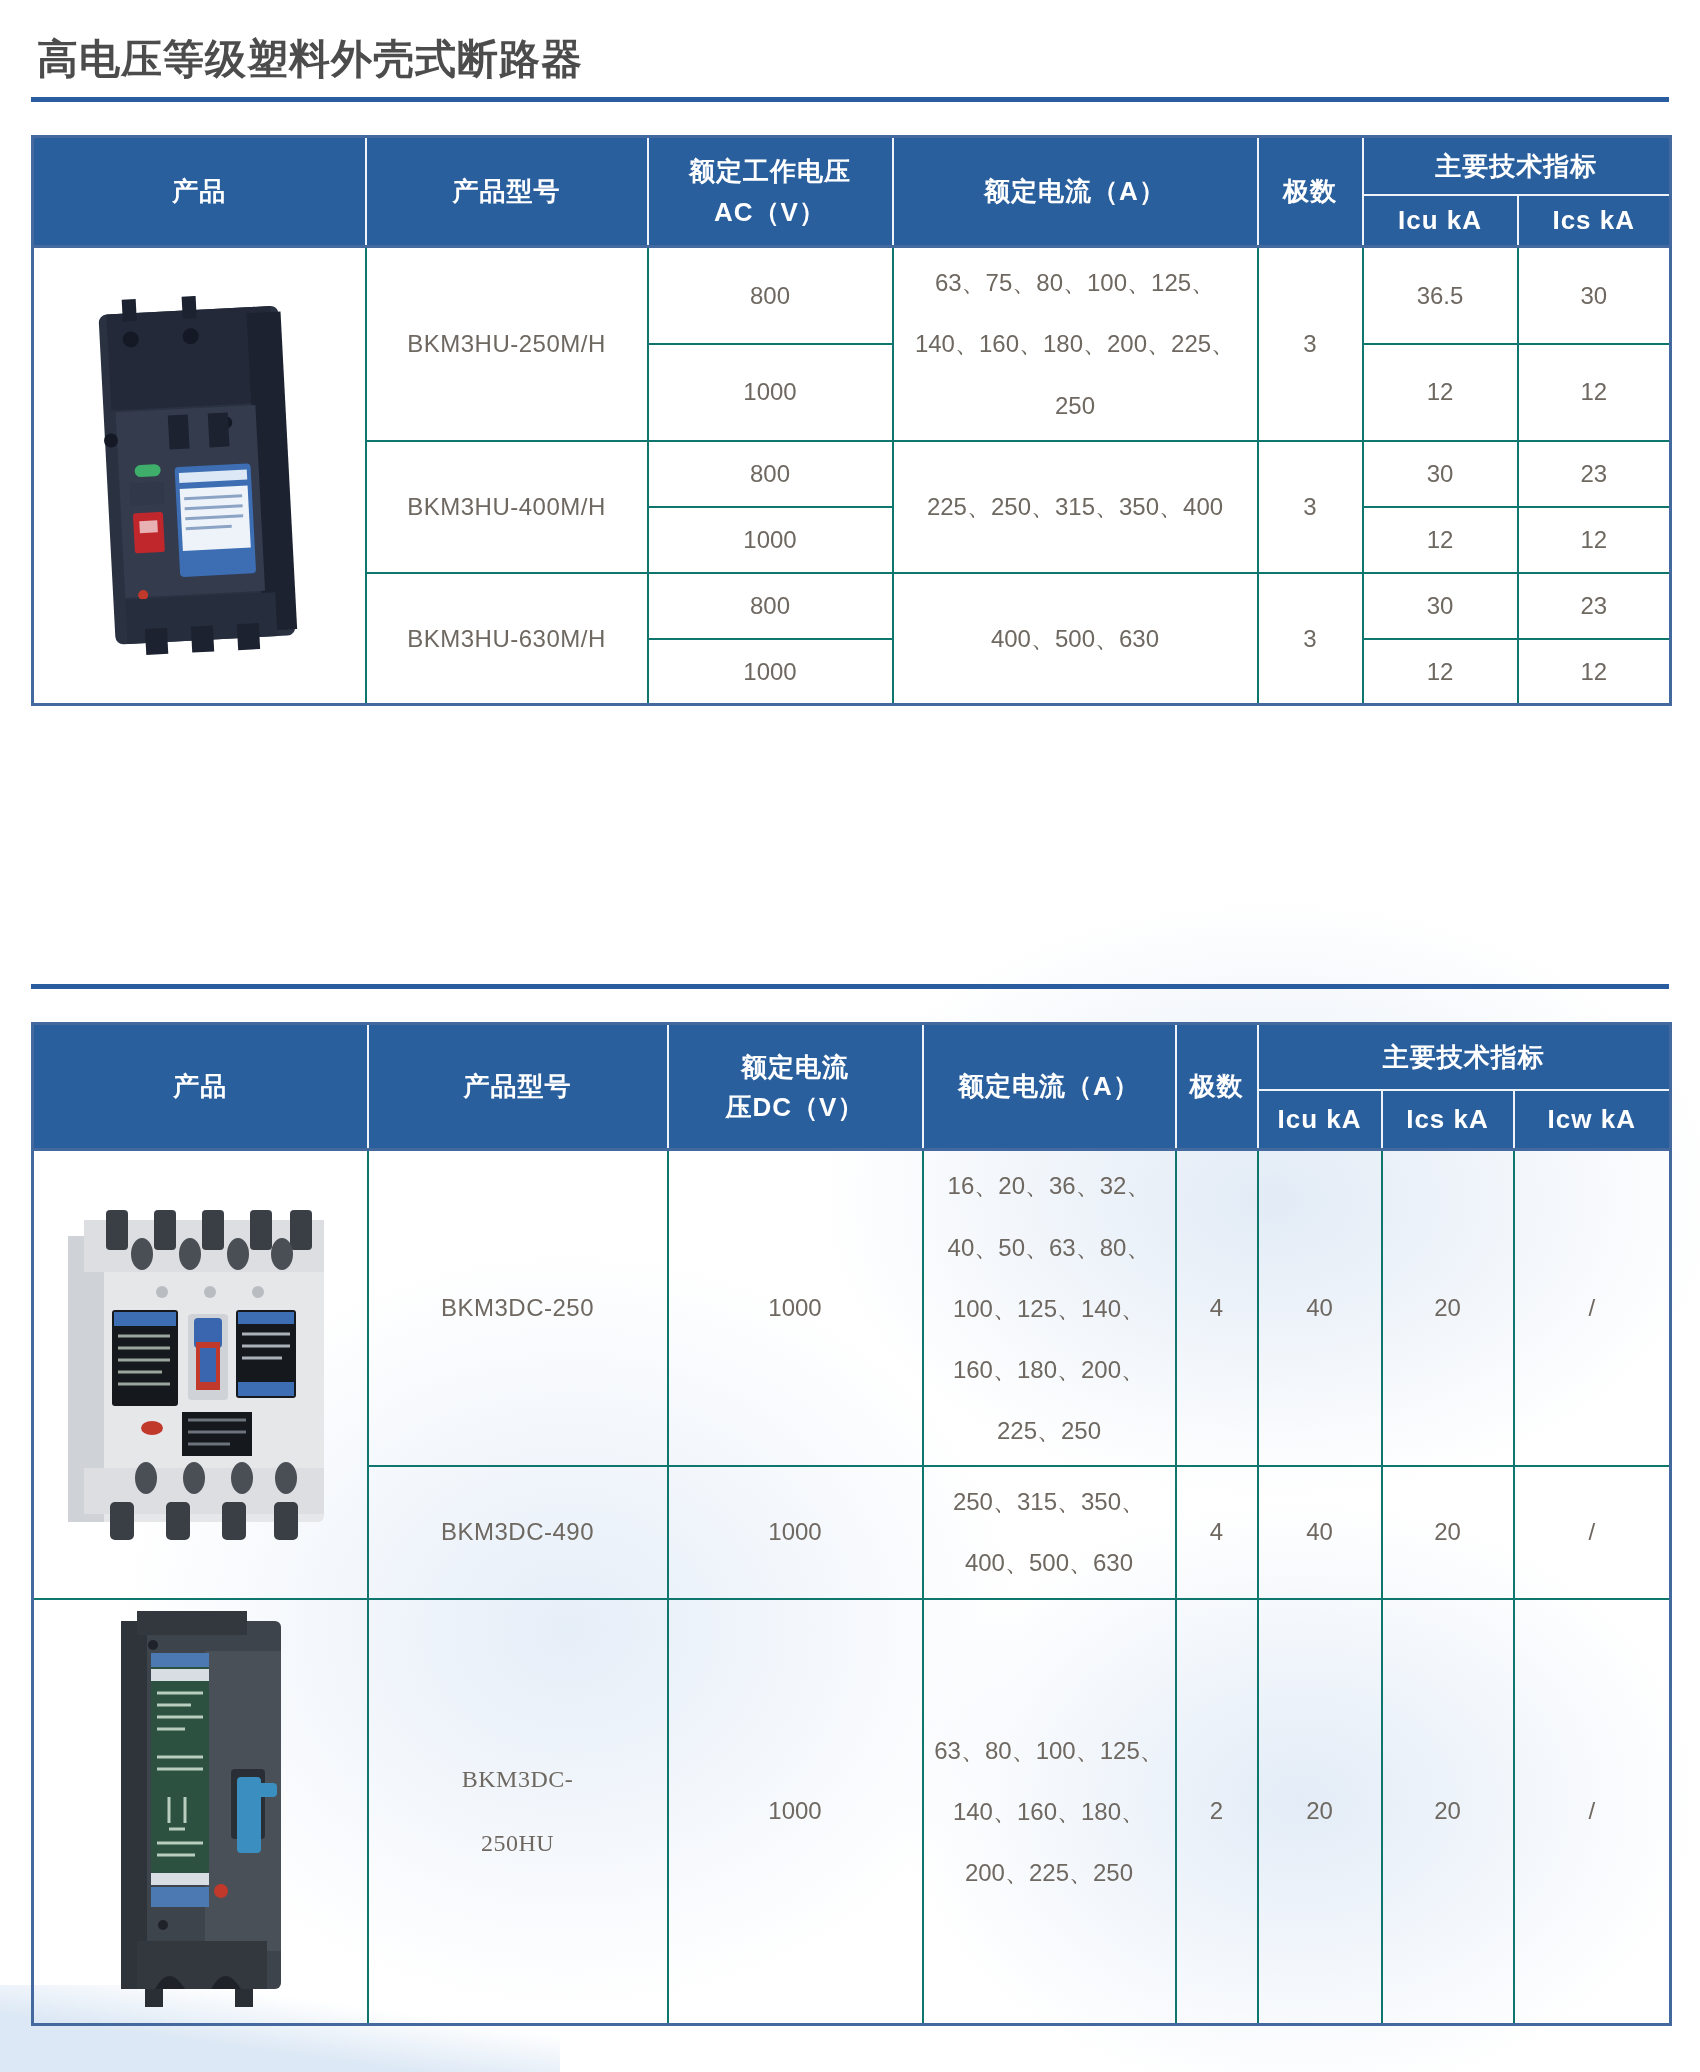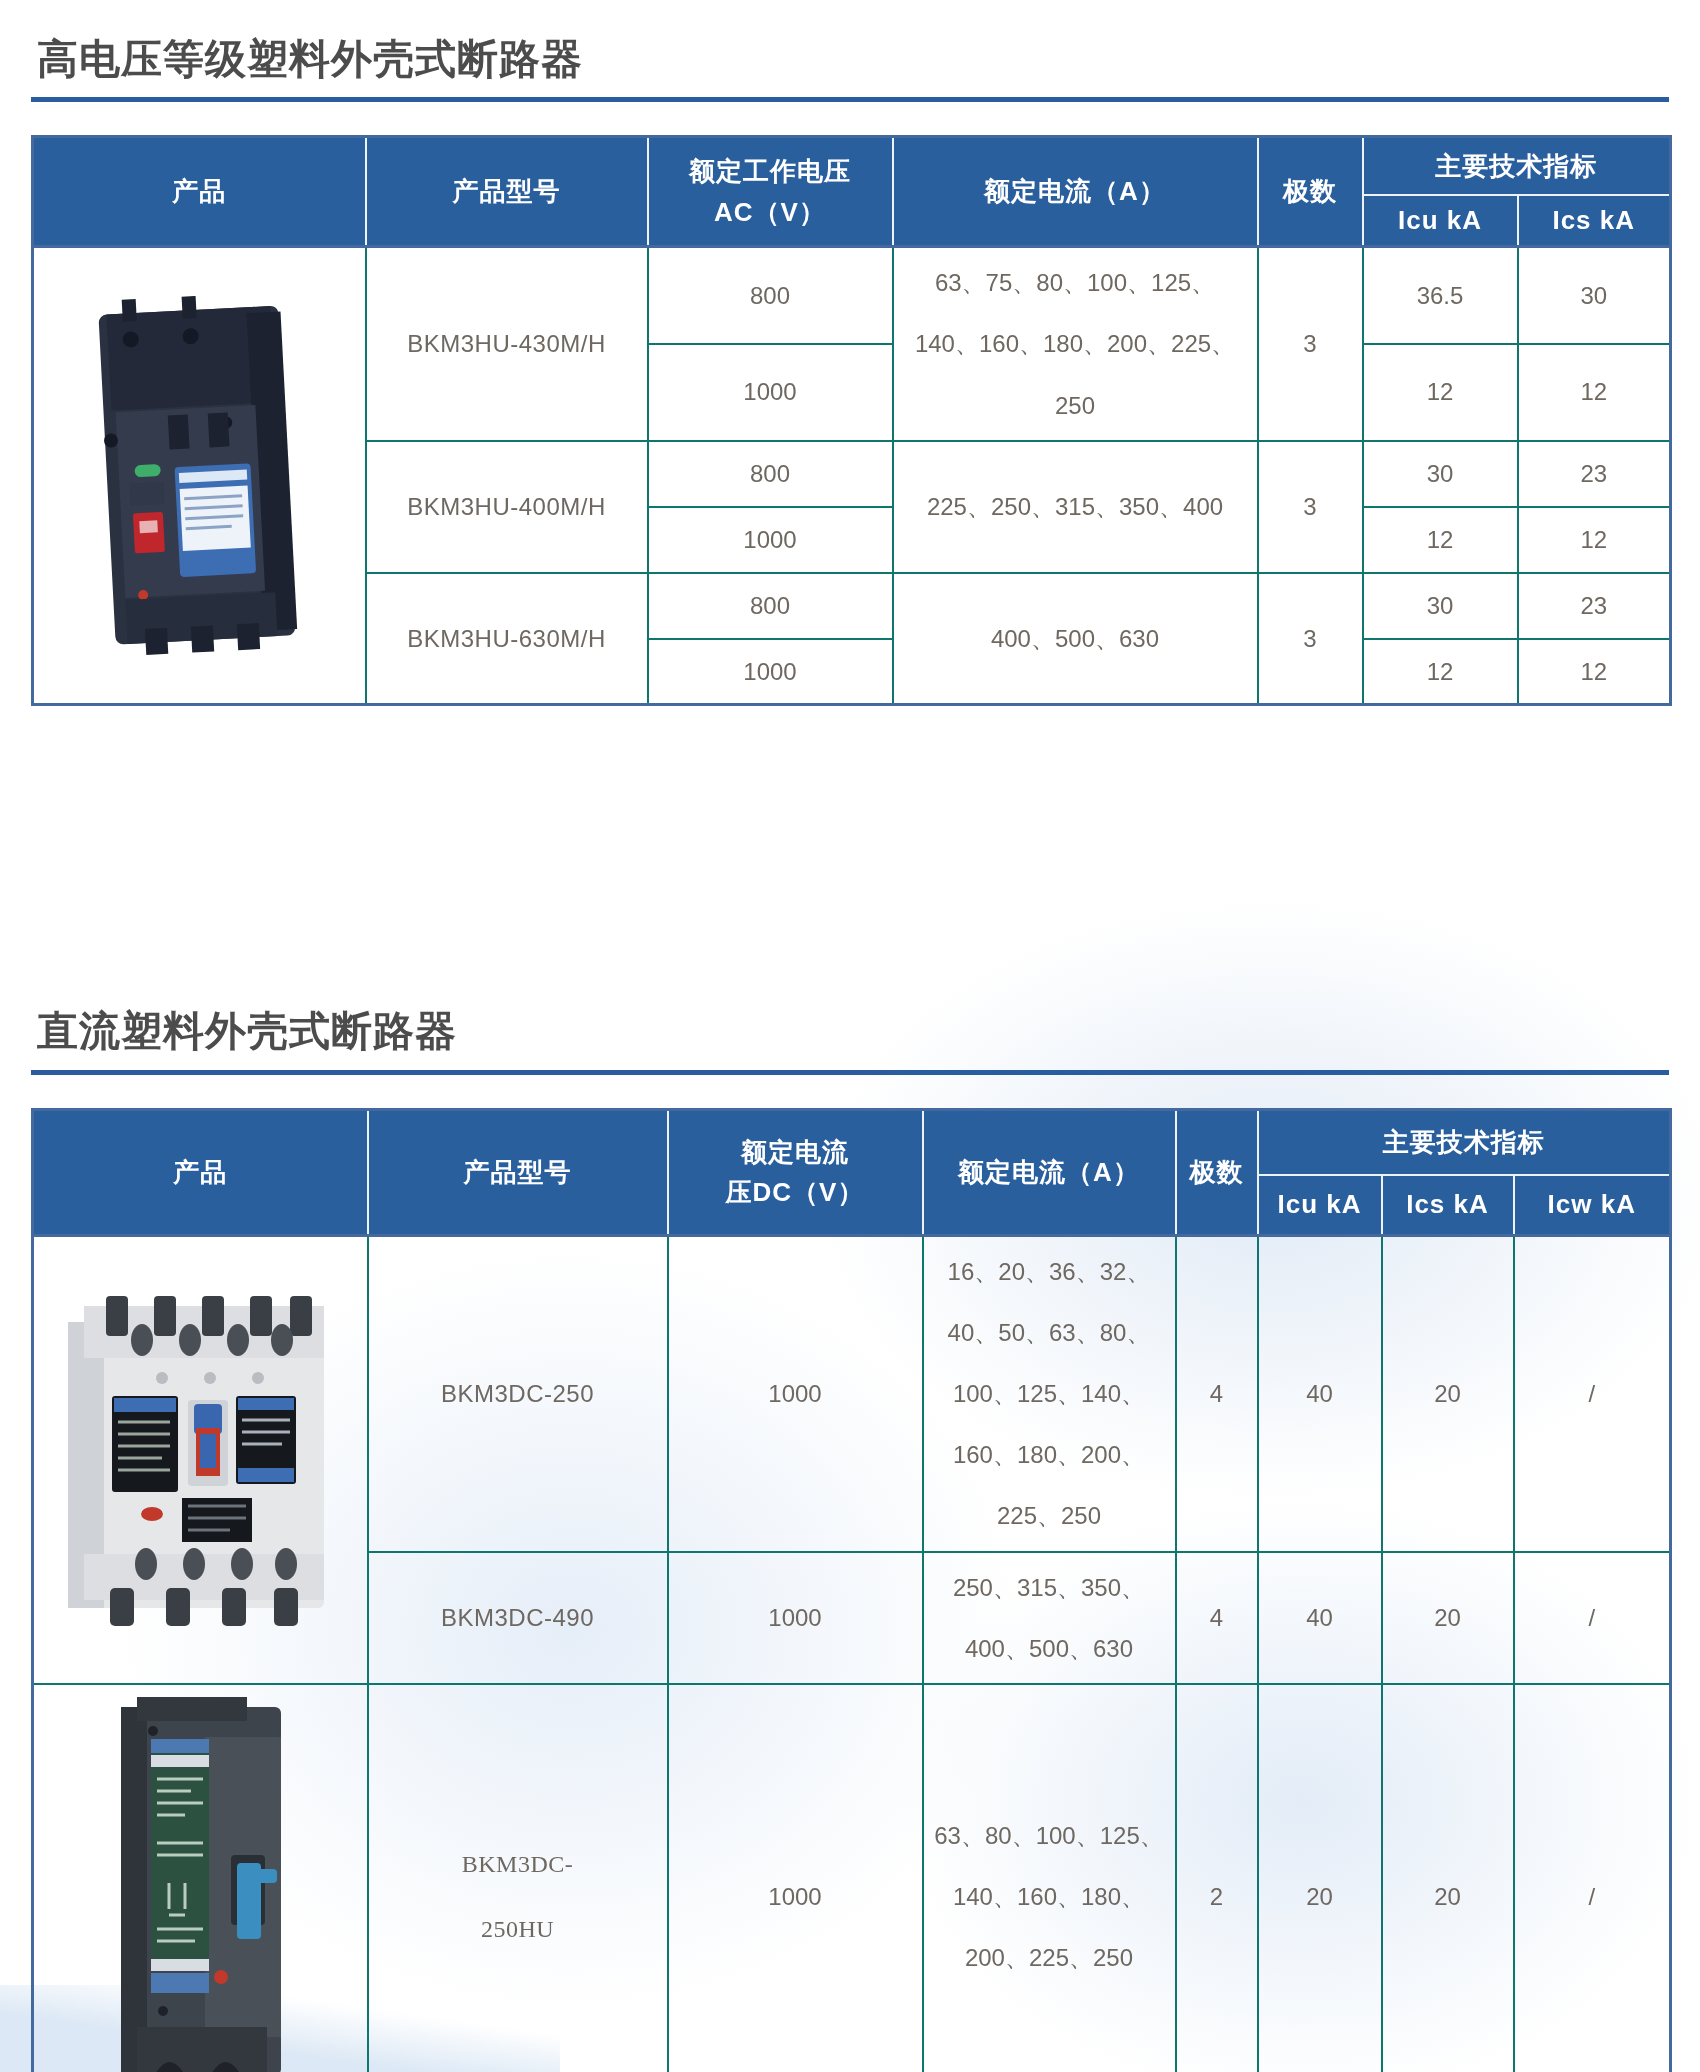--- a/index.html
+++ b/index.html
@@ -122,21 +122,21 @@
                 <rect x="52" y="214" width="30" height="40" rx="3" fill="#c0272d"></rect>
                 <rect x="58" y="222" width="18" height="12" fill="#e8b1b3"></rect>
                 <circle cx="58" cy="296" r="5" fill="#c0392b"></circle>
                 <rect x="40" y="300" width="150" height="44" fill="#262d3c"></rect>
                 <rect x="58" y="330" width="22" height="26" fill="#1c2230"></rect>
                 <rect x="104" y="330" width="22" height="26" fill="#1c2230"></rect>
                 <rect x="150" y="330" width="22" height="26" fill="#1c2230"></rect>
               </g>
             </svg>
           </td>
-          <td rowspan="2" class="model-cell">BKM3HU-430M/H</td>
+          <td rowspan="2" class="model-cell">BKM3HU-250M/H</td>
           <td>800</td>
           <td rowspan="2" class="current-cell">63、75、80、100、125、140、160、180、200、225、250</td>
           <td rowspan="2">3</td>
           <td>36.5</td>
           <td>30</td>
         </tr>
         <tr style="height:66px">
           <td>1000</td>
           <td>12</td>
           <td>12</td>
@@ -165,21 +165,20 @@
         <tr style="height:66px">
           <td>1000</td>
           <td>12</td>
           <td>12</td>
         </tr>
       </tbody>
     </table>
 
     <div class="sec2-spacer"></div>
 
-    <h1 class="section-title">直流塑料外壳式断路器</h1>
     <div class="title-rule"></div>
 
     <table class="spec-table t2">
       <colgroup>
         <col style="width:335px">
           <col style="width:300px">
           <col style="width:255px">
           <col style="width:253px">
         <col style="width:82px">
           <col style="width:124px">

